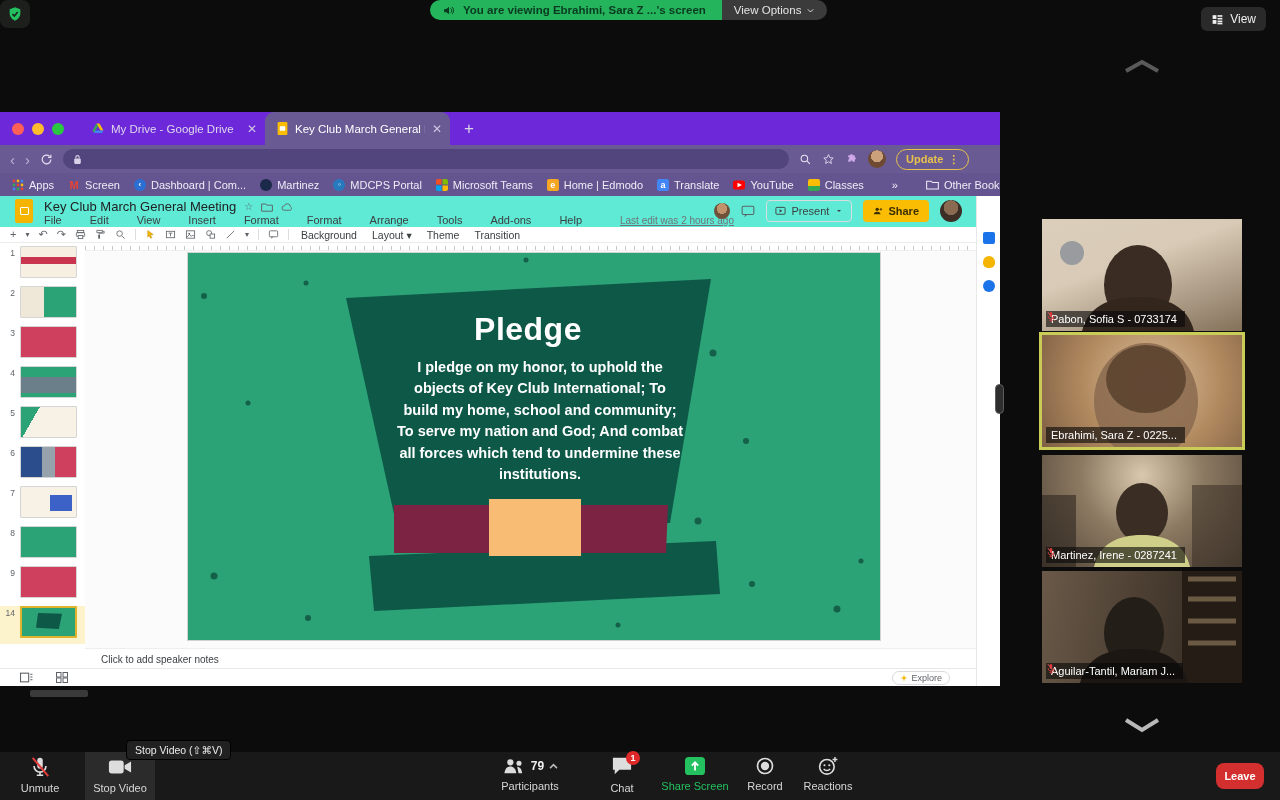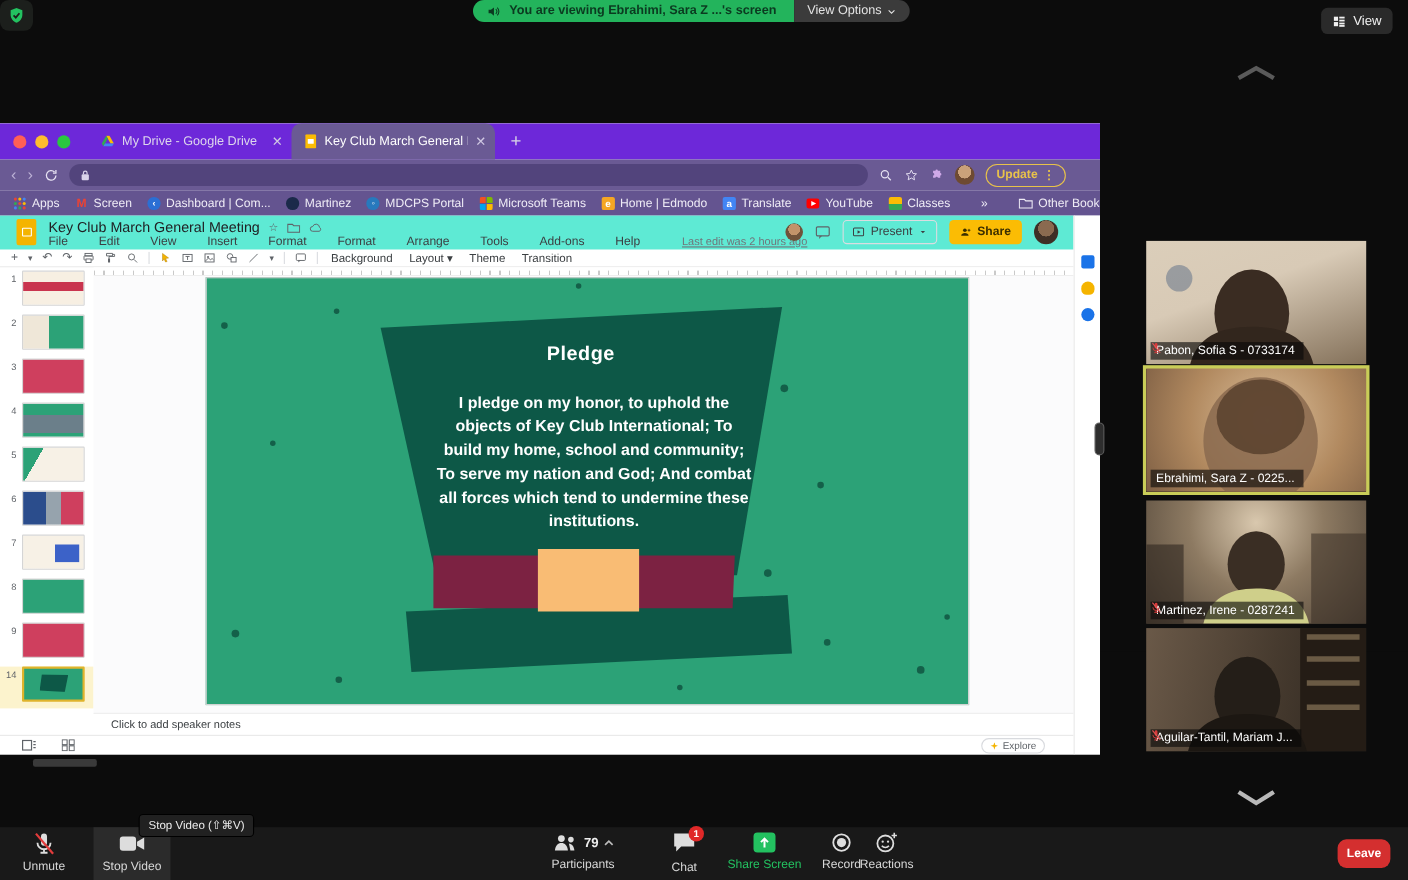--- a/index.html
+++ b/index.html
@@ -70,21 +70,21 @@
 .t7::after{content:"";position:absolute;right:4px;top:8px;width:22px;height:16px;background:#3c62c8}
 .t8{background:#2ca277}
 .t9{background:#cf3f5e}
 .t10{background:#2ca277;position:relative}
 .t10::after{content:"";position:absolute;left:14px;top:5px;width:26px;height:16px;background:#0d5847;clip-path:polygon(8% 0,100% 4%,88% 100%,0 92%)}
 
 
 .canvas{position:absolute;left:85px;top:139px;width:891px;height:397px;background:#fbfbfc}
 .slide{position:absolute;left:102px;top:1px;width:694px;height:389px;background:#2ca277;border:1px solid #d2d2d2;overflow:hidden}
 .slide svg{position:absolute;left:0;top:0}
-.slide-title{position:absolute;left:140px;width:400px;top:58px;text-align:center;color:#fff;font-size:18px;font-weight:bold;letter-spacing:.5px}
+.slide-title{position:absolute;left:140px;width:400px;top:58px;text-align:center;color:#fff;font-size:32px;font-weight:bold;letter-spacing:.5px}
 .slide-body{position:absolute;left:176px;width:352px;top:104px;text-align:center;color:#fff;font-size:14.5px;font-weight:bold;line-height:1.48;white-space:pre-line}
 .notesrow{position:absolute;left:85px;top:536px;width:891px;height:20px;background:#fff;border-top:1px solid #eee;font-size:10px;color:#3c4043;padding:5px 0 0 16px}
 .appfooter{position:absolute;left:0;top:556px;width:976px;height:18px;background:#fff;border-top:1px solid #e8e8e8}
 .ftico{position:absolute;top:3px;color:#5f6368}
 .explore{position:absolute;right:26px;top:2px;height:14px;border:1px solid #d8dade;border-radius:8px;display:flex;align-items:center;gap:4px;padding:0 7px;font-size:9px;color:#5f6368}
 .spark{width:7px;height:7px;background:#f4b400;clip-path:polygon(50% 0,62% 38%,100% 50%,62% 62%,50% 100%,38% 62%,0 50%,38% 38%)}
 .sidepanel{position:absolute;left:976px;top:84px;width:24px;height:490px;background:#fff;border-left:1px solid #e8e8e8;display:flex;flex-direction:column;align-items:center;gap:12px;padding-top:36px}
 .spi{width:12px;height:12px;border-radius:2px}
 
 
@@ -615,21 +615,21 @@
     </div>
 
     <div class="zbtn" style="left:740px;width:50px">
       <svg width="20" height="20" viewBox="0 0 24 24">
           <circle cx="12" cy="12" r="9" stroke="#ddd" stroke-width="2" fill="none"></circle>
           <circle cx="12" cy="12" r="5" fill="#ddd"></circle>
         </svg>
       <span>Record</span>
     </div>
 
-    <div class="zbtn" style="left:776px;width:60px">
+    <div class="zbtn" style="left:798px;width:60px">
       <svg width="21" height="20" viewBox="0 0 26 24">
           <circle cx="11" cy="13" r="9" stroke="#ddd" stroke-width="2" fill="none"></circle>
           <circle cx="8" cy="11" r="1.3" fill="#ddd"></circle>
           <circle cx="14" cy="11" r="1.3" fill="#ddd"></circle>
           <path d="M7 15.5a5 5 0 0 0 8 0" stroke="#ddd" stroke-width="1.8" fill="none"></path>
           <path d="M21 1v6M18 4h6" stroke="#ddd" stroke-width="1.8"></path>
         </svg>
       <span>Reactions</span>
     </div>
   </div>

